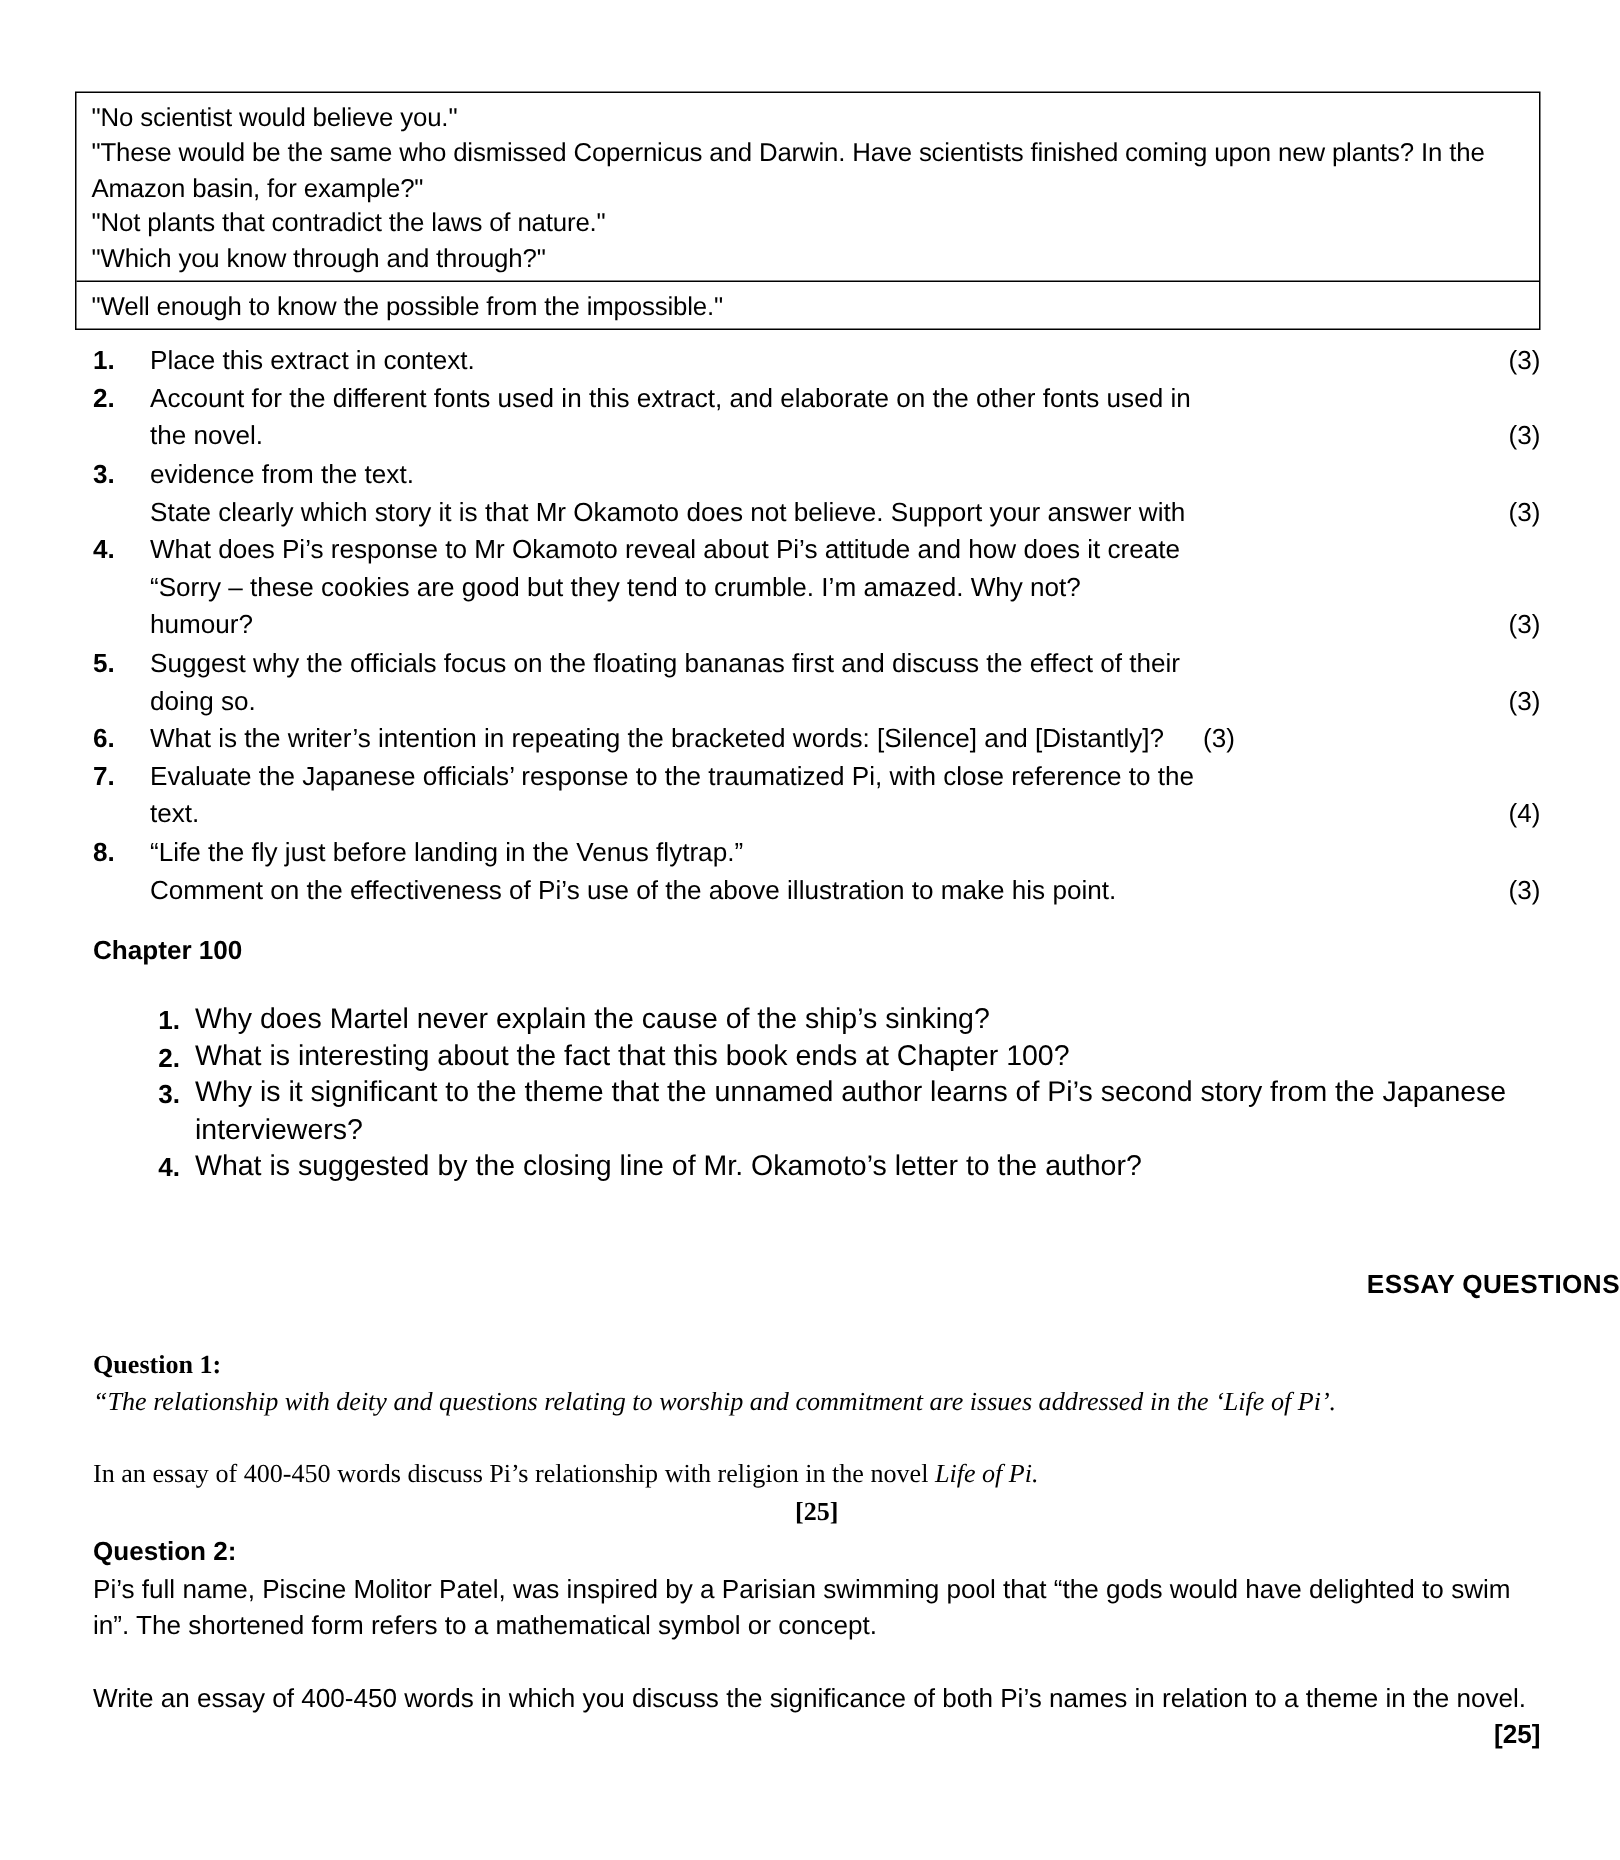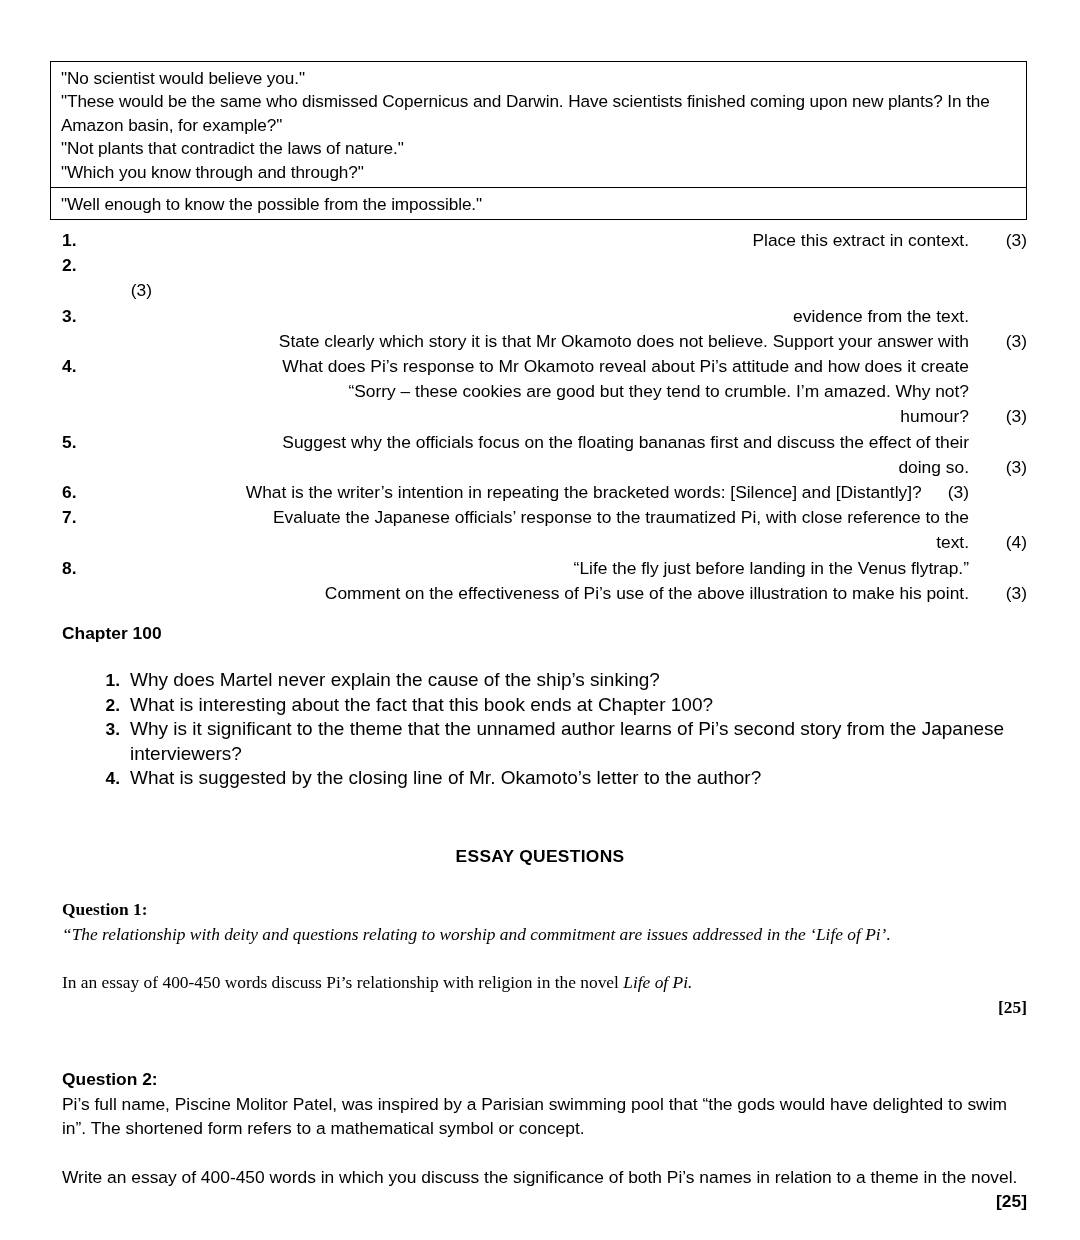--- a/index.html
+++ b/index.html
@@ -67,21 +67,20 @@
   }
   .qbody {
     flex: 1 1 auto;
     min-width: 0;
     font-size: 17.4px;
     line-height: 25.2px;
     padding-right: 6px;
   }
   .qbody .qline {
     display: block;
-    text-align: right;
   }
   .qmarks-col {
     flex: 0 0 52px;
     width: 52px;
     text-align: right;
     font-size: 17.4px;
     line-height: 25.2px;
   }
   .inline-mark {
     display: inline-block;
@@ -126,51 +125,51 @@
     line-height: 24.6px;
     padding-right: 20px;
   }
 
   
   .essay-title {
     position: absolute;
     left: 0;
     top: 846px;
     width: 1080px;
-    text-align: center;
+    text-align: right;
     font-size: 17.4px;
     font-weight: bold;
     letter-spacing: 0.3px;
   }
 
   .essay-block {
     position: absolute;
     left: 62px;
     width: 965px;
   }
   .essay-block.q1 { top: 897px; font-family: Liberation Serif, serif; }
-  .essay-block.q2 { top: 1067px; }
+  .essay-block.q2 { top: 1022px; }
 
   .essay-heading {
     font-size: 17.4px;
     font-weight: bold;
     line-height: 24.6px;
   }
   .essay-para {
     font-size: 17.4px;
     line-height: 24.6px;
   }
   .essay-para.italic {
     font-style: italic;
   }
   .essay-gap {
     height: 24px;
   }
   .marks-right {
-    text-align: right;
+    text-align: center;
     font-size: 17.4px;
     font-weight: bold;
     line-height: 24.6px;
   }
   .italic { font-style: italic; }
 </style>
 </head>
 <body>
 
 <div class="page">
@@ -192,20 +191,24 @@
         <div class="qnum">1.</div>
         <div class="qbody">
           <span class="qline">Place this extract in context.</span>
         </div>
         <div class="qmarks-col">
           <span style="display: block;">(3)</span>
         </div>
       </div>
       <div class="qrow">
         <div class="qnum">2.</div>
+        <div class="qbody">
+          <span class="qline">Account for the different fonts used in this extract, and elaborate on the other fonts used in</span>
+          <span class="qline">the novel.</span>
+        </div>
         <div class="qmarks-col">
           <span style="display: block;">&nbsp;</span>
           <span style="display: block;">(3)</span>
         </div>
       </div>
       <div class="qrow">
         <div class="qnum">3.</div>
         <div class="qbody">
           <span class="qline">evidence from the text.</span>
           <span class="qline">State clearly which story it is that Mr Okamoto does not believe. Support your answer with</span>

